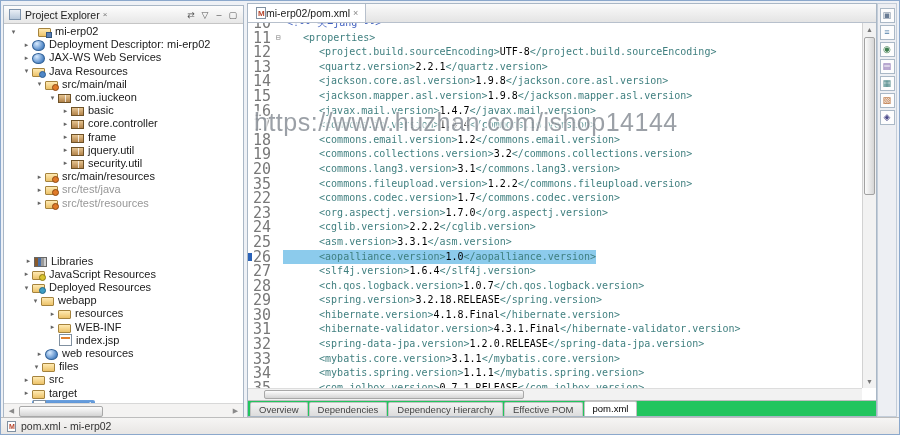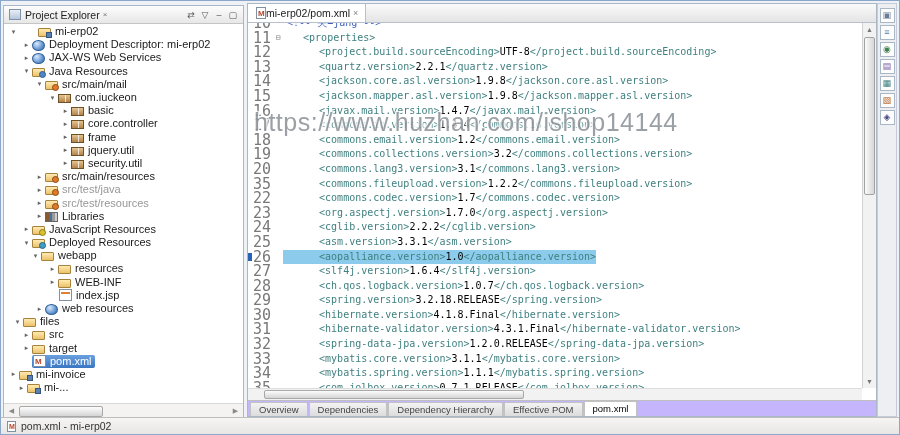--- a/index.html
+++ b/index.html
@@ -63,21 +63,21 @@
   .c-val{color:#000}
   .c-com{color:#3f5fbf}
   #wm{position:absolute;left:6px;top:104px;z-index:6;white-space:nowrap;font-size:25px;letter-spacing:.5px;color:#8e949b;opacity:.88;font-weight:500;
       text-shadow:-1px -1px 1px #fff,1px -1px 1px #fff,-1px 1px 1px #fff,1px 1px 1px #fff,0 0 4px #fff}
   #vscroll{position:absolute;top:19px;right:0;width:14px;bottom:28px;background:#f2f2f2;border-left:1px solid #d2d2d2}
   .varrow{height:13px;font-size:7px;color:#777;text-align:center;line-height:13px}
   .varrow.down{position:absolute;bottom:0;left:0;right:0}
   #vthumb{position:absolute;left:1px;right:1px;top:14px;height:158px;background:linear-gradient(90deg,#fbfbfb,#d6d6d6);border:1px solid #a2a2a2;border-radius:2px}
   #ehscroll{position:absolute;left:0;right:14px;bottom:16px;height:12px;background:#f2f2f2;border-top:1px solid #ddd;display:flex;align-items:center}
   .ehthumb{position:absolute;left:16px;top:1px;width:260px;height:9px;background:linear-gradient(#fdfdfd,#d4d4d4);border:1px solid #a8a8a8;border-radius:2px}
-  #btabs{position:absolute;left:0;right:0;bottom:0;height:16px;background:#c4b5fd;border-top:1px solid #bfbfbf;display:flex;align-items:flex-end;padding-left:2px}
+  #btabs{position:absolute;left:0;right:0;bottom:0;height:16px;background:#22c55e;border-top:1px solid #bfbfbf;display:flex;align-items:flex-end;padding-left:2px}
   .btab{font-size:9.5px;height:14px;line-height:13px;padding:0 8px;color:#444;margin-right:1px;border:1px solid #c2c2c2;border-bottom:none;border-radius:2px 2px 0 0;background:linear-gradient(#f3f3f3,#dcdcdc)}
   .btab.act{background:#fff;color:#000;height:15px}
 
   
   #rstrip{position:absolute;right:2px;top:2px;width:20px;height:414px;background:#edeff3;border:1px solid #c3cdd9;padding-top:2px}
   .mi{width:15px;height:15px;margin:2px auto;border:1px solid #aab8c6;background:#fdfdfd;font-size:9px;line-height:13px;text-align:center}
   .mi1::after{content:"▣";color:#6a7d95}
   .mi2::after{content:"≡";color:#4a7aa5}
   .mi3::after{content:"◉";color:#3f7f4f}
   .mi4::after{content:"▤";color:#7a5ba6}
@@ -198,21 +198,21 @@
             <span class="tl">src/test/java</span>
           </span>
         </div>
         <div class="trow dim" style="padding-left: 30px;">
           <span class="tw">▸</span>
           <span class="cell">
             <span class="ti t-source-folder"></span>
             <span class="tl">src/test/resources</span>
           </span>
         </div>
-        <div class="trow" style="padding-left: 30px;">
+        <div class="trow" style="padding-left: 19px; margin-top: 45px;">
           <span class="tw">▸</span>
           <span class="cell">
             <span class="ti t-library"></span>
             <span class="tl">Libraries</span>
           </span>
         </div>
         <div class="trow" style="padding-left: 17px;">
           <span class="tw">▸</span>
           <span class="cell">
             <span class="ti t-js-resources"></span>
@@ -254,21 +254,21 @@
             <span class="tl">index.jsp</span>
           </span>
         </div>
         <div class="trow" style="padding-left: 30px;">
           <span class="tw">▸</span>
           <span class="cell">
             <span class="ti t-web-resources"></span>
             <span class="tl">web resources</span>
           </span>
         </div>
-        <div class="trow" style="padding-left: 8px;">
+        <div class="trow" style="padding-left: 27px;">
           <span class="tw">▾</span>
           <span class="cell">
             <span class="ti t-folder"></span>
             <span class="tl">files</span>
           </span>
         </div>
         <div class="trow" style="padding-left: 17px;">
           <span class="tw">▸</span>
           <span class="cell">
             <span class="ti t-folder"></span>

